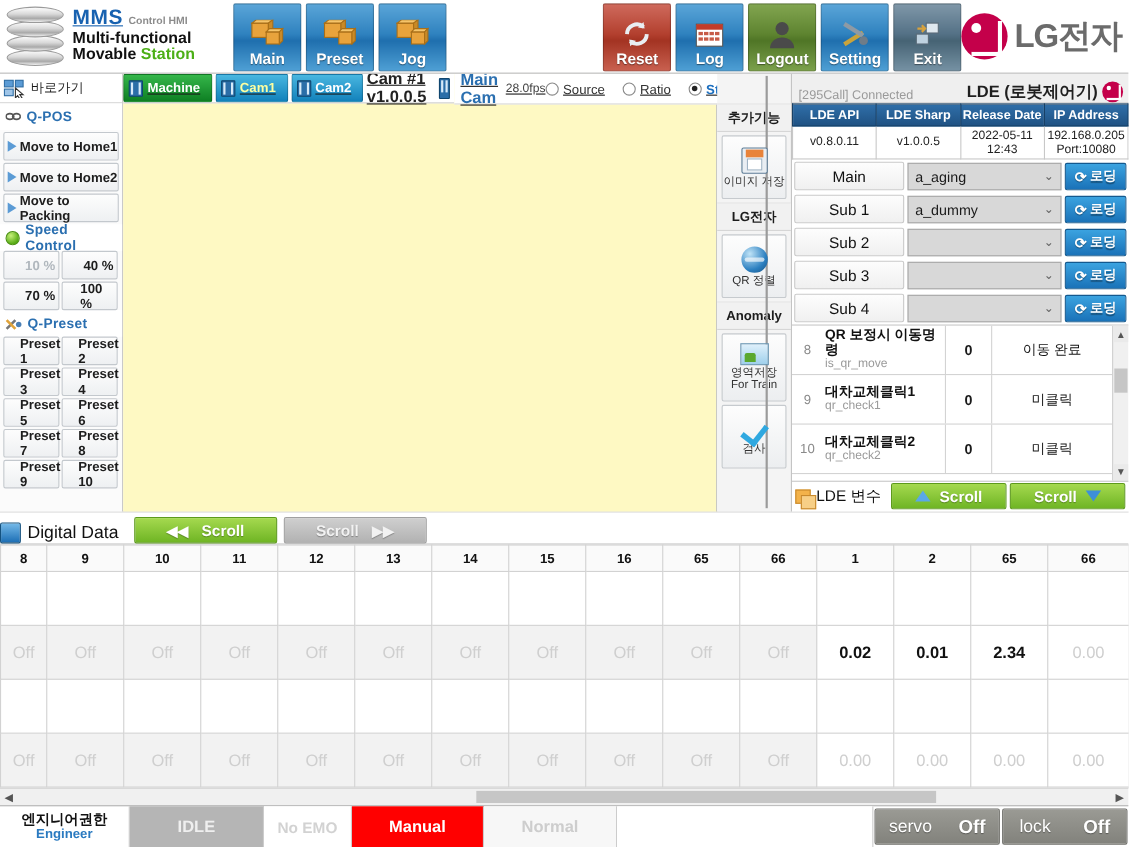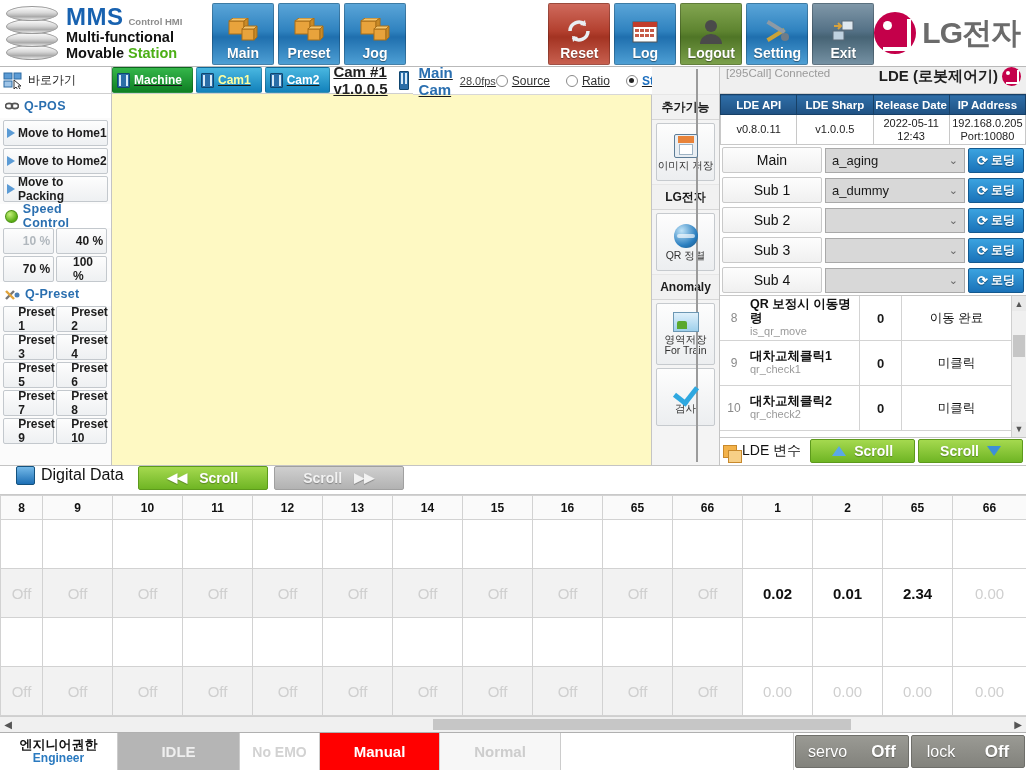--- a/index.html
+++ b/index.html
@@ -22,21 +22,21 @@
   .brand { display: flex; align-items: center; padding-left: 4px; width: 212px; }
   .disk-stack { width: 58px; height: 58px; position: relative; margin-right: 4px; }
   .disk {
     position: absolute; left: 2px; width: 52px; height: 15px; border-radius: 50%/50%;
     background: linear-gradient(180deg,#fdfdfd 0%,#d8d8d8 45%,#a9a9a9 75%,#efefef 100%);
     border: 1px solid #9a9a9a;
   }
   .disk.d1 { top: 2px; } .disk.d2 { top: 15px; } .disk.d3 { top: 28px; } .disk.d4 { top: 41px; }
   .brandtext { line-height: 1.08; }
   .bt-row1 { display: flex; align-items: baseline; gap: 5px; }
-  .bt-mms { font-size: 24px; font-weight: bold; color: #1862b0; letter-spacing: .5px; }
+  .bt-mms { font-size: 19px; font-weight: bold; color: #1862b0; letter-spacing: .5px; text-decoration: underline; }
   .bt-hmi { font-size: 9.5px; color: #8c8c8c; font-weight: bold; }
   .bt-row2 { font-size: 14.5px; font-weight: bold; color: #111; }
   .bt-row3 { font-size: 14.5px; font-weight: bold; color: #111; }
   .bt-green { color: #4caf16; }
 
   .navbtns { display: flex; align-items: center; gap: 4px; padding-top: 2px; }
   .navbtn {
     width: 62px; height: 62px; border-radius: 2px; cursor: pointer;
     display: flex; flex-direction: column; align-items: center; justify-content: flex-end;
     padding-bottom: 4px; color: #fff; font-weight: bold; font-size: 14px;
@@ -207,21 +207,21 @@
   .ico-img { width: 26px; height: 20px; background: linear-gradient(180deg,#dff0fb,#9fd0ec); border: 1px solid #6c97b3; position: relative; }
   .ico-img::after { content:""; position:absolute; left:3px; bottom:2px; width:10px; height:8px; background:#5aa82e; border-radius:2px 2px 0 0; }
   .ico-check { width: 26px; height: 20px; position: relative; }
   .ico-check::after {
     content:""; position:absolute; left:5px; top:1px; width:11px; height:17px;
     border-right: 5px solid #2fa8e0; border-bottom: 5px solid #2fa8e0; transform: rotate(38deg);
   }
 
   
   .ldecol { flex: 1; display: flex; flex-direction: column; background: #fff; }
-  .lde-top { height: 27px; display: flex; align-items: flex-start; background: #efefef; border-bottom: 1px solid #cfcfcf; }
+  .lde-top { height: 27px; display: flex; align-items: flex-end; background: #efefef; border-bottom: 1px solid #cfcfcf; }
   .lde-conn { font-size: 11.5px; color: #9a9a9a; padding-left: 6px; }
   .lde-title { margin-left: auto; font-size: 15px; font-weight: bold; color: #1f1f1f; padding-right: 4px; }
   .lg-small { width: 19px; height: 19px; border-radius: 50%; background: #c4004a; position: relative; margin-right: 5px; }
   .lg-small::after { content:""; position:absolute; left:4px; top:3px; width:11px; height:12px;
     border-right: 2px solid #fff; border-bottom: 2px solid #fff; }
   .lg-small::before { content:""; position:absolute; left:4px; top:4px; width:4px; height:4px; border-radius:50%; background:#fff; }
 
   table.infotbl { width: 100%; border-collapse: collapse; table-layout: fixed; }
   table.infotbl th {
     background: linear-gradient(180deg,#2f6ea8,#1f5182); color: #fff; font-size: 11.5px;
@@ -272,21 +272,21 @@
   .scroll-btn {
     flex: 1; height: 24px; display: flex; align-items: center; justify-content: center; gap: 8px;
     background: linear-gradient(180deg,#a5d94f,#6fb524); color: #fff; font-size: 14px; font-weight: bold;
     border: 1px solid #5d9a1c; border-radius: 2px; cursor: pointer; text-shadow: 0 1px 1px rgba(0,0,0,.3);
   }
   .arrow-up, .arrow-dn { width: 0; height: 0; border-left: 7px solid transparent; border-right: 7px solid transparent; }
   .arrow-up { border-bottom: 10px solid #5aa8e8; }
   .arrow-dn { border-top: 10px solid #3d8fd8; }
 
   
-  .ddhdr { height: 30px; display: flex; align-items: flex-start; gap: 6px; padding-left: 16px; border-bottom: 1px solid #c9c9c9; background:#fff;}
+  .ddhdr { height: 30px; display: flex; align-items: flex-end; gap: 6px; padding-left: 0; border-bottom: 1px solid #c9c9c9; background:#fff;}
   .dd-ico { width: 19px; height: 19px; background: linear-gradient(180deg,#74b9e8,#1d6fb5); border: 1px solid #14527f; border-radius: 2px; }
   .dd-title { font-size: 16px; color: #111; margin-right: 8px; }
   .dd-scroll {
     width: 130px; height: 24px; display: flex; align-items: center; justify-content: center; gap: 12px;
     font-size: 14px; font-weight: bold; color: #fff; border-radius: 2px; cursor: pointer;
     text-shadow: 0 1px 1px rgba(0,0,0,.3);
   }
   .dd-scroll.on { background: linear-gradient(180deg,#a5d94f,#6fb524); border: 1px solid #5d9a1c; }
   .dd-scroll.off { background: linear-gradient(180deg,#cfcfcf,#b2b2b2); border: 1px solid #a0a0a0; color: #f2f2f2; }
   .dchev { font-size: 13px; }

